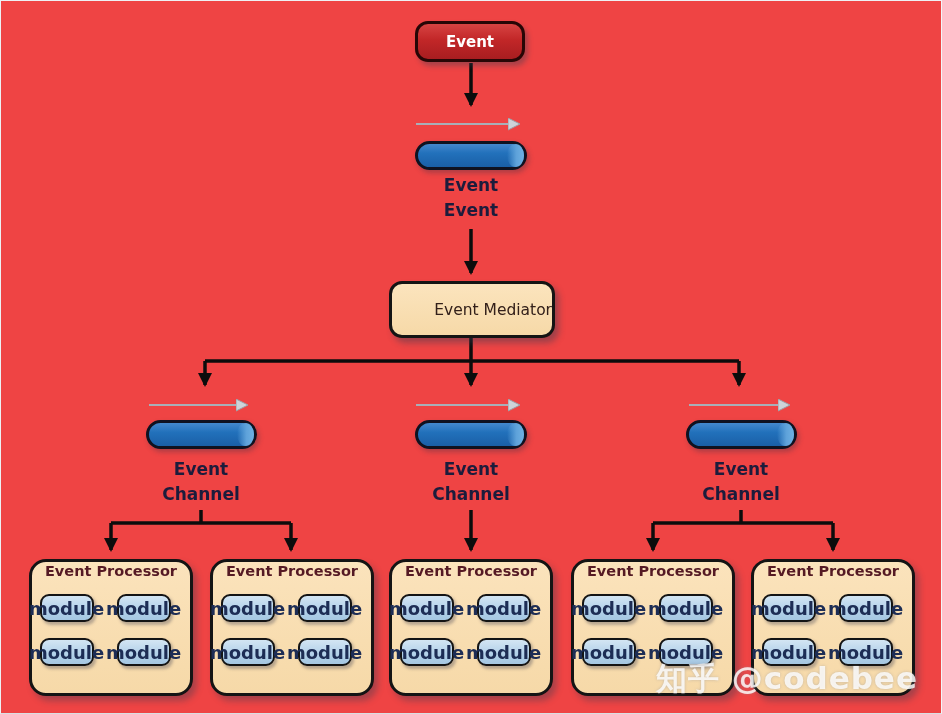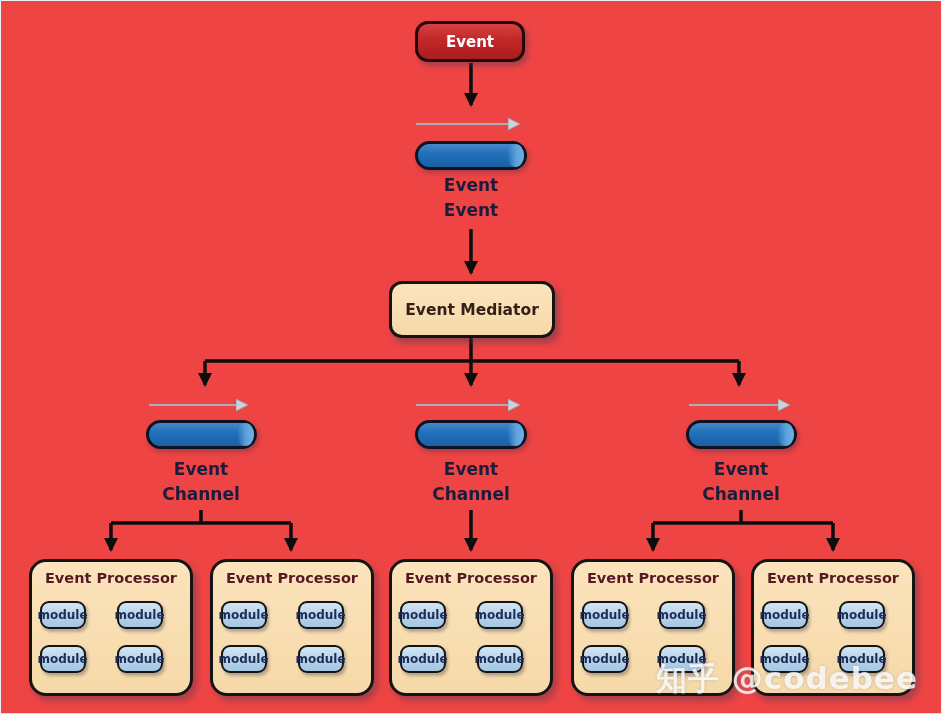--- a/index.html
+++ b/index.html
@@ -56,50 +56,50 @@
   .lab-ch1{left:130px;top:456px;}
   .lab-ch2{left:400px;top:456px;}
   .lab-ch3{left:670px;top:456px;}
 
   
   .mediator-box{
     position:absolute;left:388px;top:280px;width:166px;height:57px;
     background:linear-gradient(180deg,#fbe4bd 0%,#f6d9a8 100%);
     border:3.5px solid #141414;border-radius:13px;
     box-shadow:4px 5px 6px rgba(60,60,80,.45);
-    display:flex;align-items:center;justify-content:center;
-    color:#33201a;font-weight:bold;font-size:15.5px;
+    display:flex;align-items:center;justify-content:flex-end;
+    color:#33201a;font-weight:normal;font-size:15.5px;
     box-sizing:border-box;z-index:2;
   }
 
   
   .processor{
     position:absolute;top:558px;width:164px;height:137px;
     background:linear-gradient(180deg,#fbe3bc 0%,#f6d9a8 100%);
     border:3.5px solid #141414;border-radius:17px;
     box-shadow:4px 5px 6px rgba(60,60,80,.40);
     box-sizing:border-box;z-index:2;
   }
   .p1{left:28px;} .p2{left:209px;} .p3{left:388px;} .p4{left:570px;} .p5{left:750px;}
   .processor-title{
-    margin-top:8px;text-align:center;
+    margin-top:1px;text-align:center;
     color:#551a24;font-weight:bold;font-size:14.5px;height:19px;
   }
   .module-grid{
     margin-top:12px;
     display:grid;grid-template-columns:66px 66px;
     column-gap:11px;row-gap:16px;justify-content:center;
   }
   .module{
-    width:46px;height:28px;box-sizing:border-box;
+    width:54px;height:28px;box-sizing:border-box;
     background:linear-gradient(180deg,#d3e5f3 0%,#b4d2ea 55%,#a5c7e2 100%);
     border:2.5px solid #141414;border-radius:9px;
     box-shadow:2px 2.5px 3px rgba(60,60,80,.35);
     display:flex;align-items:center;justify-content:center;
-    color:#1d2d55;font-weight:bold;font-size:12px;
+    color:#1d2d55;font-weight:bold;font-size:18px;
   }
 
   .watermark{
     position:absolute;left:655px;top:657px;width:290px;
     color:rgba(255,255,255,0.82);
     font-size:31px;font-weight:bold;letter-spacing:1px;
     text-shadow:0 0 3px rgba(140,140,150,.45);
     z-index:5;white-space:nowrap;
   }
 </style>

